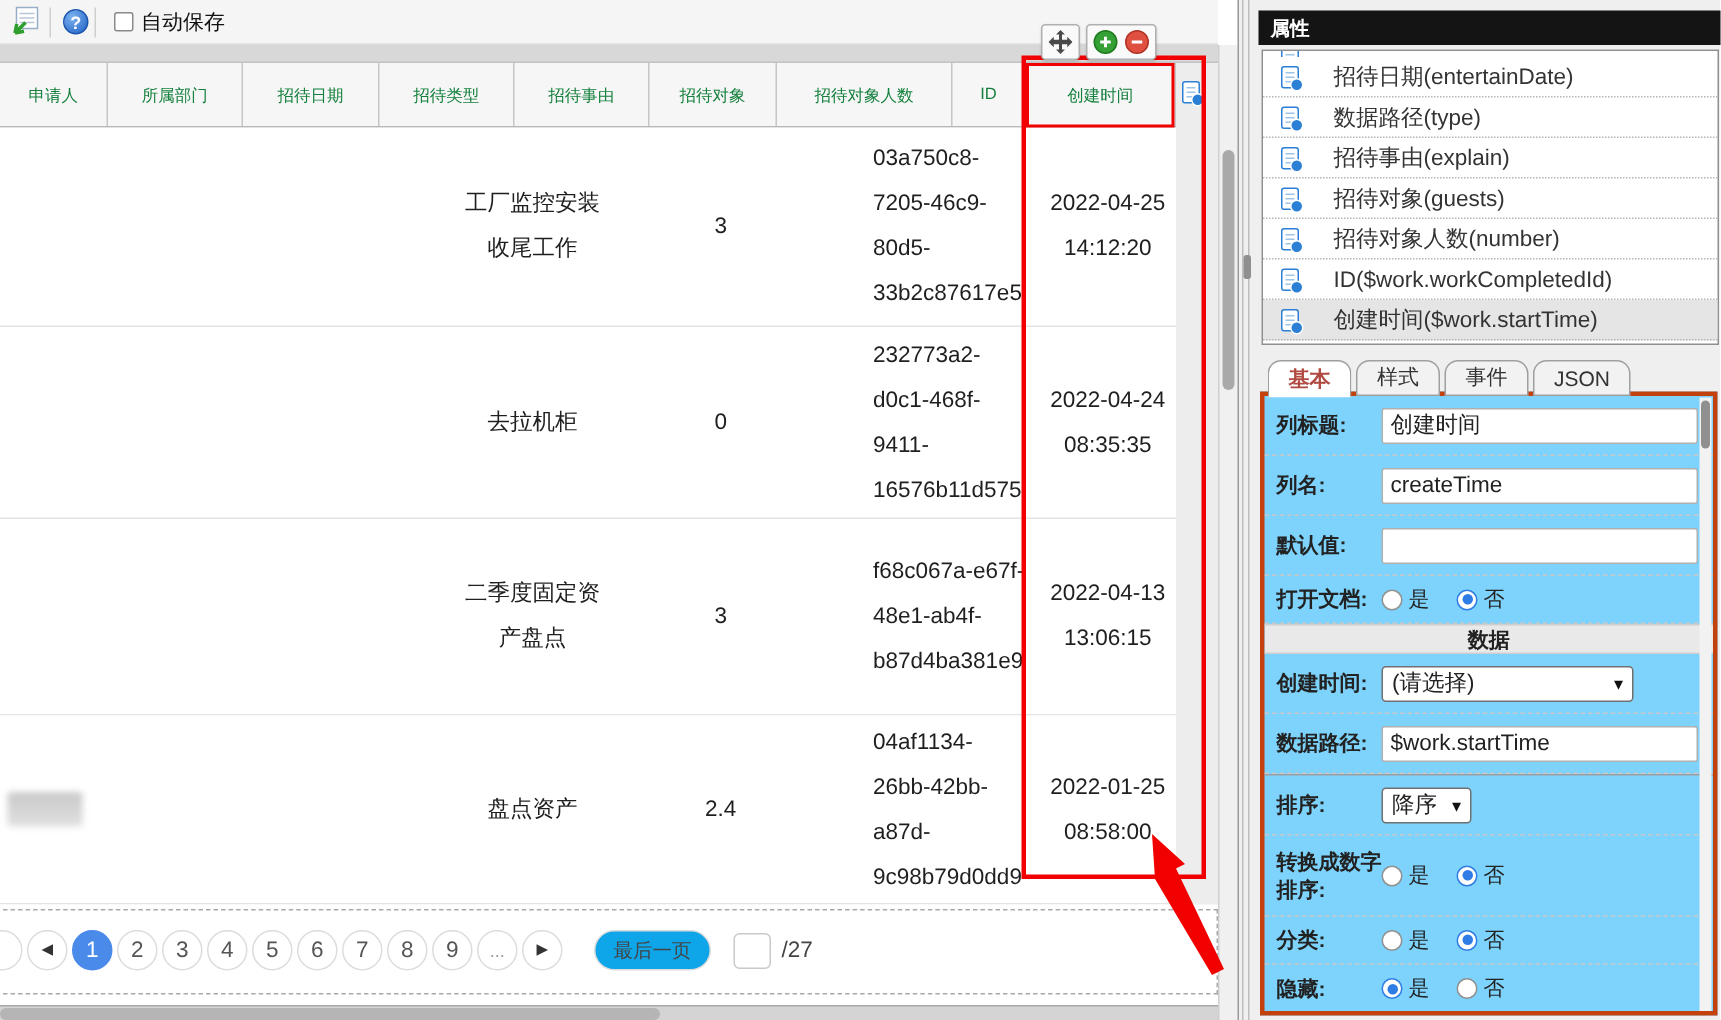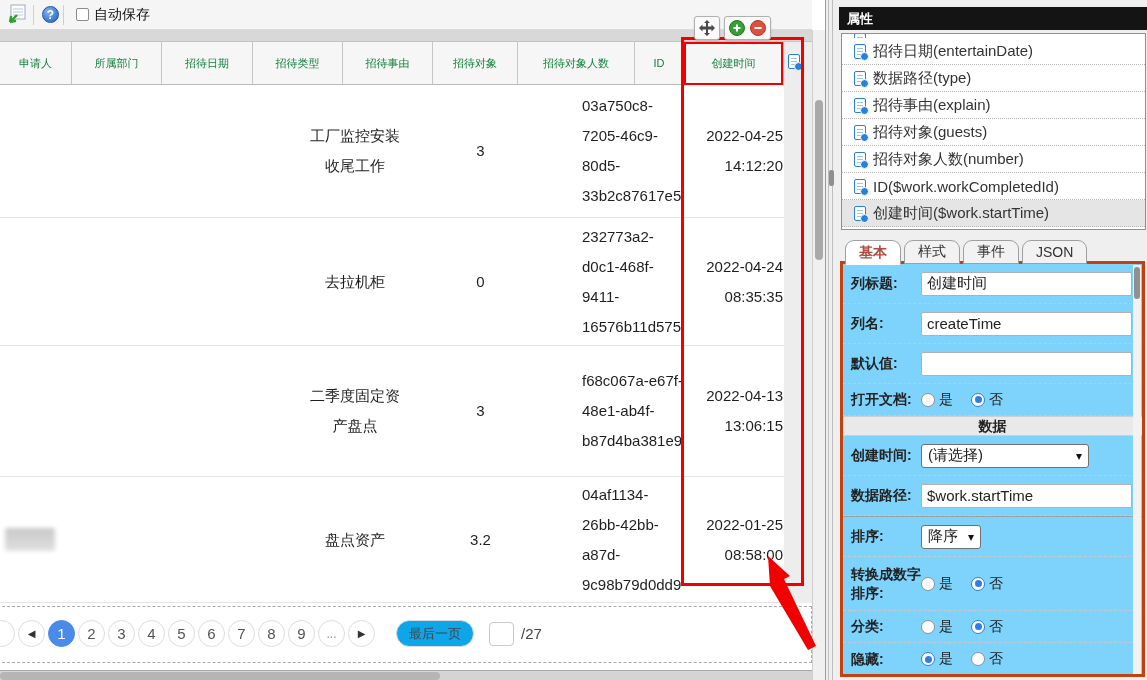--- a/index.html
+++ b/index.html
@@ -30,21 +30,21 @@
   .grow{display:flex;align-items:center;border-bottom:1px solid #e4e4e4;background:#fff}
   .grow:nth-child(1){height:133px}
   .grow:nth-child(2){height:128px}
   .grow:nth-child(3){height:131px}
   .grow:nth-child(4){height:126px}
   .bcell{font-size:15px;line-height:30px;text-align:center;color:#1f1f1f}
   .bc0{width:60px;position:relative;display:flex;align-items:center;justify-content:center}
   .bc1{width:85px}.bc2{width:80px}.bc3{width:80px}.bc4{width:100px}
   .bc5{width:48px}.bc6{width:55px}
   .bc7{width:175px;text-align:left;padding-left:74px}
-  .bc8{width:100px;text-align:right;padding-left:11px}
+  .bc8{width:100px;text-align:center;padding-left:11px}
   .redact{width:50px;height:23px;background:linear-gradient(180deg,#c9c9c9,#e0e0e0);filter:blur(2px);border-radius:2px}
 
   .pager-zone{position:absolute;left:-8px;top:606px;width:820px;height:57px;border:1px dashed #a9a9a9;background:#fff}
   .pagination{position:absolute;left:-12px;top:620px;display:flex;align-items:center;gap:3px}
   .pbtn{flex:0 0 27px;width:27px;height:27px;border-radius:50%;border:1px solid #dcdcdc;background:#fff;color:#555;display:flex;align-items:center;justify-content:center;font-size:15px;cursor:pointer}
   .pbtn.arrow{font-size:10px;color:#333}
   .pbtn.active{background:#4a8bea;border-color:#4a8bea;color:#fff}
   .pbtn.ell{color:#999;font-size:12px}
   .pill{height:27px;border-radius:14px;border:1px solid #dcdcdc;background:#0ea5e9;color:#444;font-size:13px;padding:0 12px;display:flex;align-items:center;margin-left:18px;white-space:nowrap}
   .pjump{width:25px;height:24px;border:1px solid #c9c9c9;border-radius:4px;margin-left:12px;font-size:14px;text-align:center}
@@ -68,21 +68,21 @@
 
   
   .panel{position:absolute;left:825px;top:0;width:322px;height:680px;background:#efefef;border-left:1px solid #9a9a9a}
   .split-line{position:absolute;top:0;height:680px;width:1px;background:#bdbdbd}
   .grip{position:absolute;left:3px;top:170px;width:5px;height:16px;background:#8f8f8f;border-radius:2px}
   .ptitle{position:absolute;left:13px;top:7px;width:309px;height:23px;background:#141414;color:#fff;font-size:13px;font-weight:bold;display:flex;align-items:center;padding-left:8px}
 
   .plist{position:absolute;left:15px;top:33px;width:305px;height:197px;background:#fff;border:1px solid #8f8f8f;overflow:hidden}
   .sliver{height:4px;overflow:hidden;padding-left:12px}
   .sliver .doc-icon{margin-top:-12px}
-  .pitem{height:27px;display:flex;align-items:center;padding-left:12px;gap:7px;border-bottom:1px dotted #b5b5b5;font-size:15px;color:#333;cursor:pointer}
+  .pitem{height:27px;display:flex;align-items:center;padding-left:12px;gap:23px;border-bottom:1px dotted #b5b5b5;font-size:15px;color:#333;cursor:pointer}
   .pitem.selected{background:#e5e5e5}
 
   .doc-icon{position:relative;width:12px;height:15px;border:1px solid #2b7fd4;border-radius:2px;background:#fff;flex:0 0 12px;display:inline-block}
   .doc-icon::before{content:'';position:absolute;left:2px;top:3px;width:6px;height:1px;background:#9cc4e8;box-shadow:0 3px 0 #9cc4e8,0 6px 0 #9cc4e8}
   .doc-icon::after{content:'';position:absolute;right:-4px;bottom:-3px;width:7px;height:7px;border-radius:50%;background:#2b7fd4;border:1px solid #fff}
 
   .ptabs{position:absolute;left:845px;top:240px;display:flex;gap:3px;z-index:2}
   .tab{height:24px;padding:0 13px;border:1px solid #9f9f9f;border-radius:9px 9px 0 0;background:#f2f2f2;font-size:14px;color:#333;display:flex;align-items:center;cursor:pointer}
   .tab.active{background:#fff;color:#b04a42;font-weight:bold;height:25px;border-bottom:1px solid #fff}
 
@@ -184,21 +184,21 @@
   </div>
       <div class="grow">
     <div class="bcell bc0">
           <div class="redact"></div>
         </div>
     <div class="bcell bc1"></div>
     <div class="bcell bc2"></div>
     <div class="bcell bc3"></div>
     <div class="bcell bc4">盘点资产</div>
     <div class="bcell bc5"></div>
-    <div class="bcell bc6">3.2</div>
+    <div class="bcell bc6">2.4</div>
     <div class="bcell bc7">04af1134-26bb-42bb-a87d-9c98b79d0dd9</div>
     <div class="bcell bc8">2022-01-25 08:58:00</div>
   </div>
     </div>
 
   <div class="pager-zone"></div>
   <div class="pagination">
       <div class="pbtn cut"></div>
       <div class="pbtn arrow">◀</div>
       <div class="pbtn num active">1</div>

